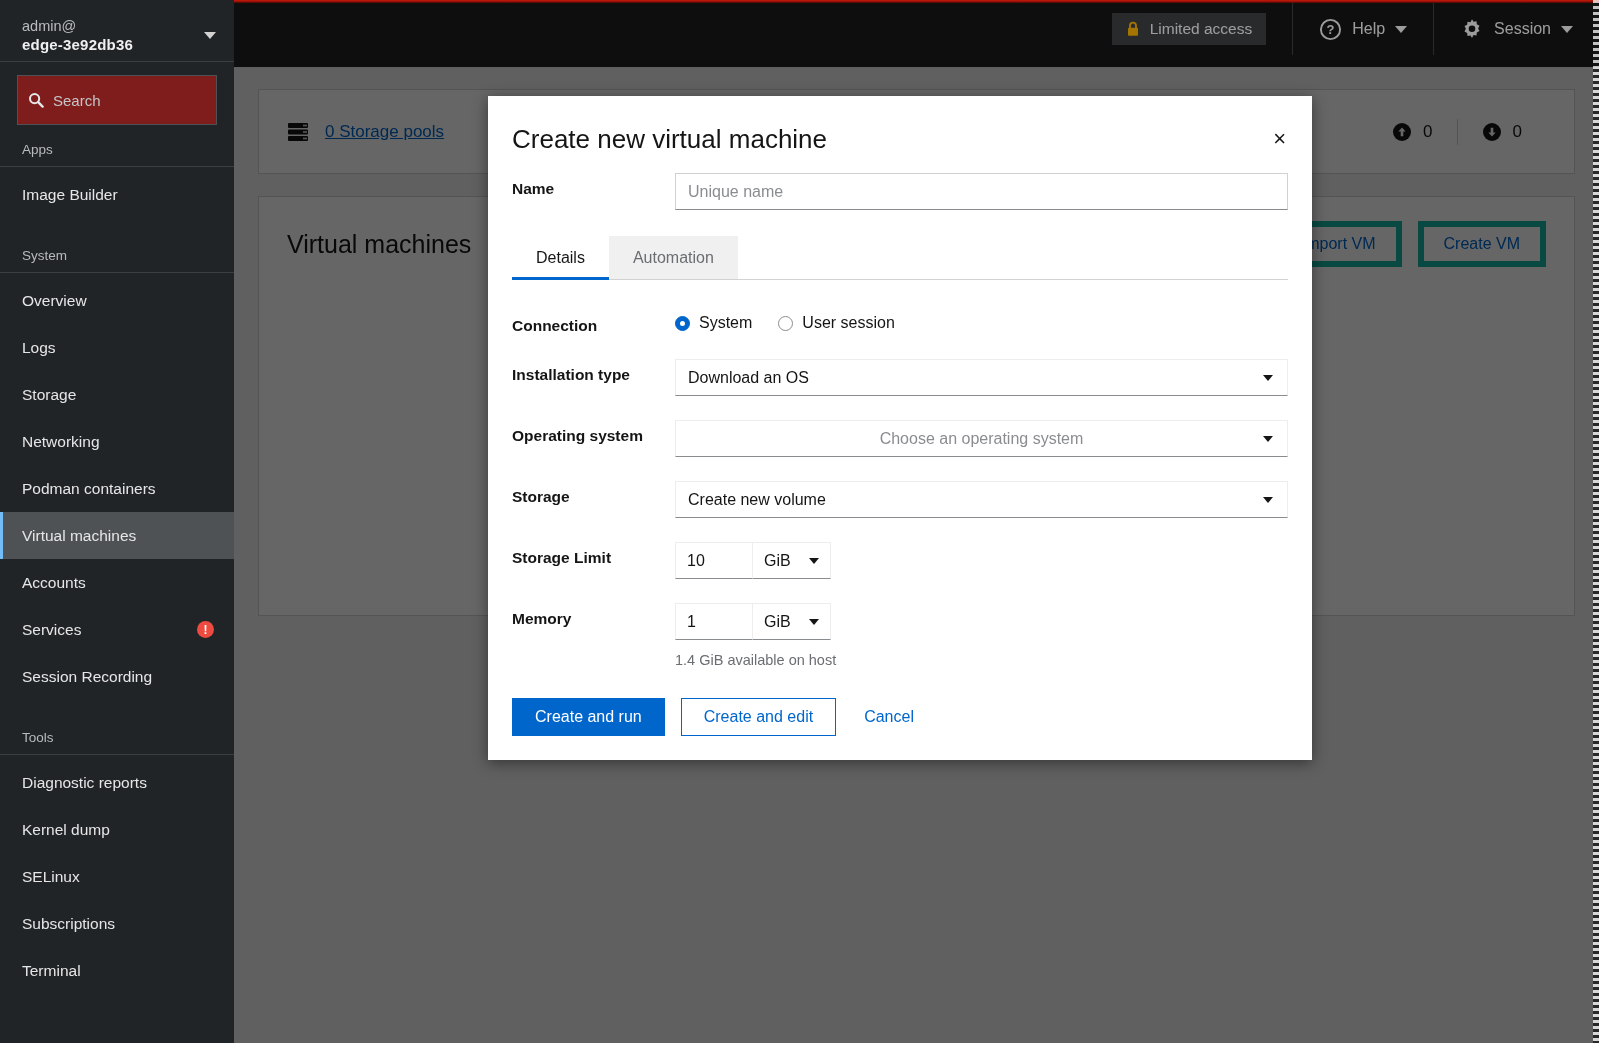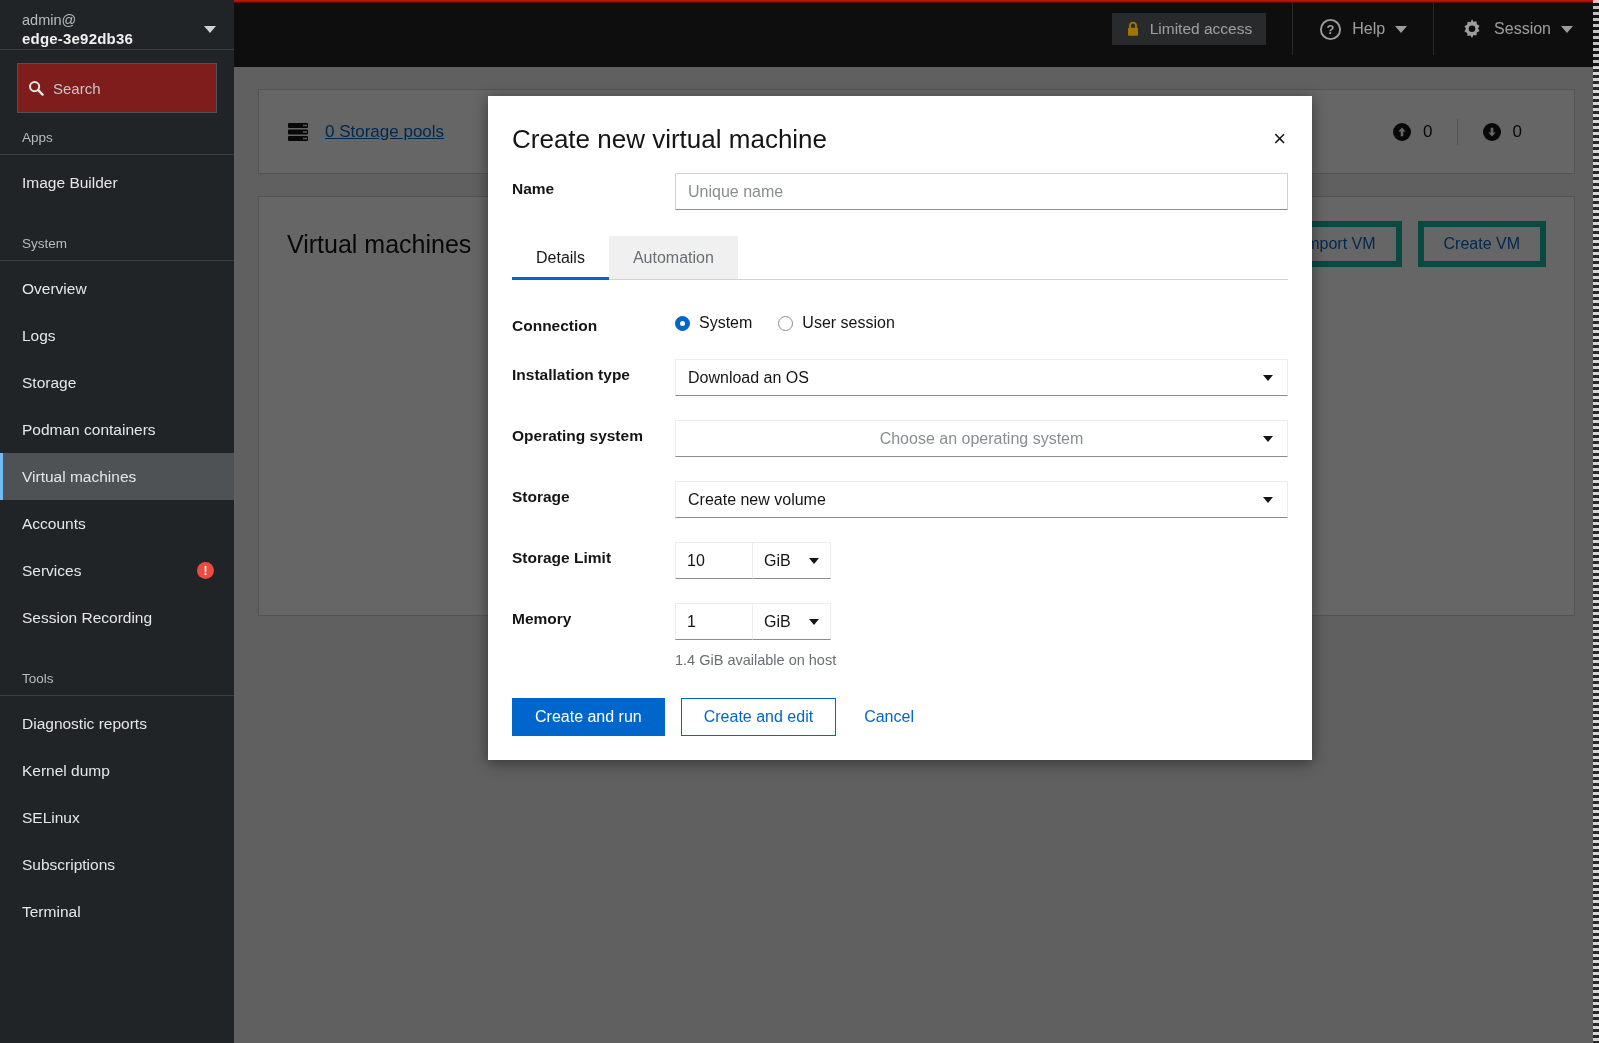--- a/index.html
+++ b/index.html
@@ -20,21 +20,21 @@
 
   
   .sidebar {
     position: absolute; left: 0; top: 0; width: 234px; height: 1043px;
     background: #212427;
     color: #d2d2d2;
     z-index: 50;
     overflow: hidden;
   }
   .acct {
-    height: 50px; padding: 10px 18px 0 22px;
+    height: 62px; padding: 10px 18px 0 22px;
     display: flex; align-items: center; justify-content: space-between;
     border-bottom: 1px solid #3c3f42;
   }
   .acct-text { line-height: 1.28; }
   .acct-user { font-size: 14.5px; color: #b9bbbd; }
   .acct-host { font-size: 15px; color: #f0f0f0; font-weight: bold; letter-spacing: .2px; }
   .caret-sm {
     width: 0; height: 0; border-left: 6px solid transparent;
     border-right: 6px solid transparent; border-top: 7px solid #d2d2d2;
   }
@@ -293,20 +293,23 @@
           <div class="nav-group-title">System</div>
           <div class="nav-items">
             <div class="nav-item">
               <span>Overview</span>
             </div>
             <div class="nav-item">
               <span>Logs</span>
             </div>
             <div class="nav-item">
               <span>Storage</span>
+            </div>
+            <div class="nav-item">
+              <span>Networking</span>
             </div>
             <div class="nav-item">
               <span>Podman containers</span>
             </div>
             <div class="nav-item active">
               <span>Virtual machines</span>
             </div>
             <div class="nav-item">
               <span>Accounts</span>
             </div>

